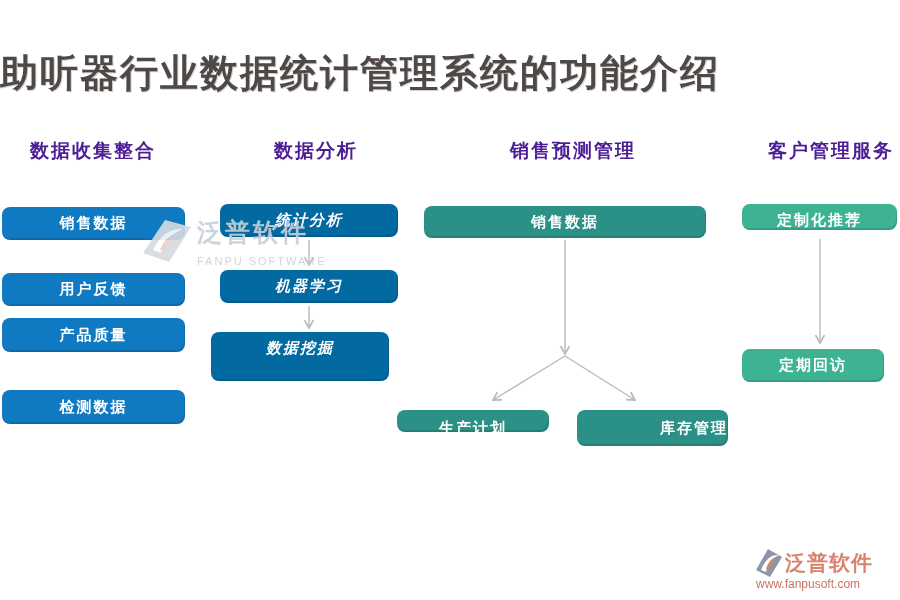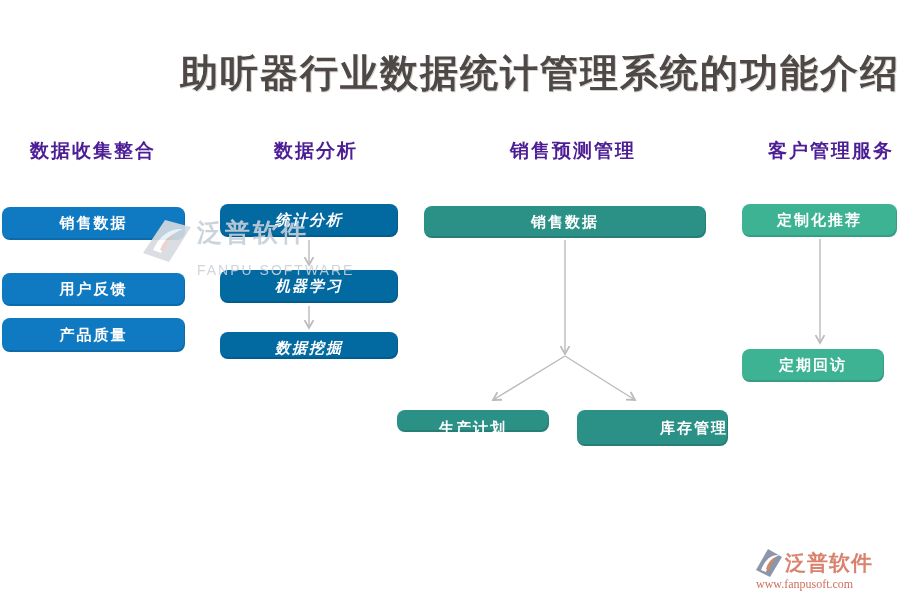--- a/index.html
+++ b/index.html
@@ -2,21 +2,21 @@
 <html><head>
 <meta charset="utf-8">
 <style>
   html,body{margin:0;padding:0;background:#ffffff;}
   .canvas{
     position:relative;width:900px;height:600px;background:#ffffff;overflow:hidden;
     font-family:"Liberation Serif","DejaVu Serif",serif;
   }
   .title{
     position:absolute;left:0;top:48px;width:900px;margin:0;
-    text-align:right;font-size:38px;font-weight:bold;color:#4e4846;
+    text-align:left;font-size:38px;font-weight:bold;color:#4e4846;
     letter-spacing:2px;text-shadow:1px 1px 0 rgba(130,120,115,0.35);
   }
   .col-header{
     position:absolute;top:138px;font-size:19px;font-weight:bold;color:#4c1d95;
     letter-spacing:2px;white-space:nowrap;transform:translateX(-50%);
   }
   .node{
     position:absolute;border-radius:8px;color:#ffffff;font-weight:bold;
     font-size:15px;text-align:center;letter-spacing:2px;white-space:nowrap;
     box-shadow:inset -1px -2px 0 rgba(0,0,0,0.12);
@@ -25,51 +25,52 @@
   .c2{background:#0369a1;font-style:italic;}
   .c3{background:#2b9186;}
   .c4{background:#3db394;}
   .arrow-layer{position:absolute;left:0;top:0;pointer-events:none;}
   .watermark{
     position:absolute;left:143px;top:220px;display:flex;align-items:flex-start;
     opacity:0.9;pointer-events:none;
   }
   .wm-text{margin-left:4px;}
   .wm-brand{font-size:25px;font-weight:bold;color:#c6cfd9;letter-spacing:3px;line-height:25px;}
-  .wm-sub{font-family:"Liberation Sans","DejaVu Sans",sans-serif;font-size:14px;color:#ccd1d6;letter-spacing:2px;margin-top:17px;}
+  .wm-sub{font-family:"Liberation Sans","DejaVu Sans",sans-serif;font-size:11px;color:#ccd1d6;letter-spacing:2px;margin-top:10px;}
   .footer-logo{position:absolute;left:755px;top:549px;width:140px;}
   .fl-row{display:flex;align-items:center;}
   .fl-brand{font-size:21px;font-weight:bold;color:#d9826e;letter-spacing:1px;margin-left:2px;}
-  .fl-url{font-family:Liberation Serif, serif;font-size:12px;color:#cd7260;margin-top:0px;margin-left:1px;}
+  .fl-url{font-family:Liberation Sans, sans-serif;font-size:12px;color:#cd7260;margin-top:0px;margin-left:1px;}
 </style>
 </head>
 <body>
 
 <div class="canvas">
 
   <h1 class="title">助听器行业数据统计管理系统的功能介绍</h1>
 
   <div class="col-header" style="left:93px;">数据收集整合</div>
   <div class="col-header" style="left:316px;">数据分析</div>
   <div class="col-header" style="left:573px;">销售预测管理</div>
   <div class="col-header" style="left:831px;">客户管理服务</div>
 
   <div class="node c1" style="left:2px;top:207px;width:183px;height:33px;line-height:33px;">销售数据</div>
   <div class="node c1" style="left:2px;top:273px;width:183px;height:33px;line-height:33px;">用户反馈</div>
   <div class="node c1" style="left:2px;top:318px;width:183px;height:34px;line-height:34px;">产品质量</div>
+  <div class="node c1" style="left:2px;top:390px;width:183px;height:34px;line-height:34px;">检测数据</div>
 
   <div class="node c2" style="left:220px;top:204px;width:178px;height:33px;line-height:33px;">统计分析</div>
   <div class="node c2" style="left:220px;top:270px;width:178px;height:33px;line-height:33px;">机器学习</div>
-  <div class="node c2" style="left:220px;top:332px;width:178px;height:27px;line-height:33px;">数据挖掘</div>
+  <div class="node c2" style="left:211px;top:332px;width:178px;height:49px;line-height:33px;">数据挖掘</div>
 
   <div class="node c3" style="left:424px;top:206px;width:282px;height:32px;line-height:32px;">销售数据</div>
   <div class="node c3" style="left:397px;top:410px;width:152px;height:22px;line-height:36px;">生产计划</div>
   <div class="node c3" style="left:577px;top:410px;width:151px;height:36px;line-height:36px;text-align:right;">库存管理</div>
 
-  <div class="node c4" style="left:742px;top:204px;width:155px;height:33px;line-height:33px;">定制化推荐</div>
+  <div class="node c4" style="left:742px;top:204px;width:155px;height:26px;line-height:33px;">定制化推荐</div>
   <div class="node c4" style="left:742px;top:349px;width:142px;height:33px;line-height:33px;">定期回访</div>
 
   <svg class="arrow-layer" width="900" height="600">
     <defs>
       <marker id="ah" viewBox="0 0 10 10" refX="8" refY="5" markerWidth="8" markerHeight="8" orient="auto">
         <path d="M1,1 L8,5 L1,9" fill="none" stroke="#bbbbbb" stroke-width="1.6"></path>
       </marker>
     </defs>
     <g stroke="#bbbbbb" stroke-width="1.4" fill="none">
       <path d="M309,240 L309,265" marker-end="url(#ah)"></path>

